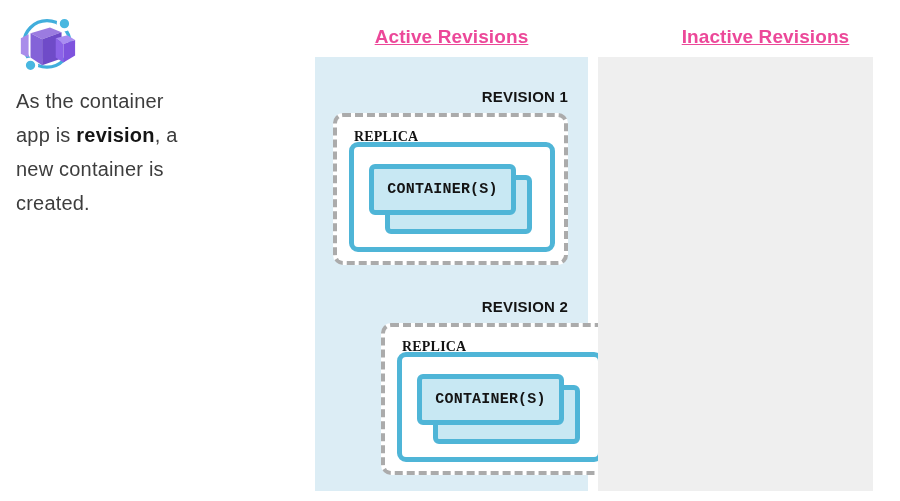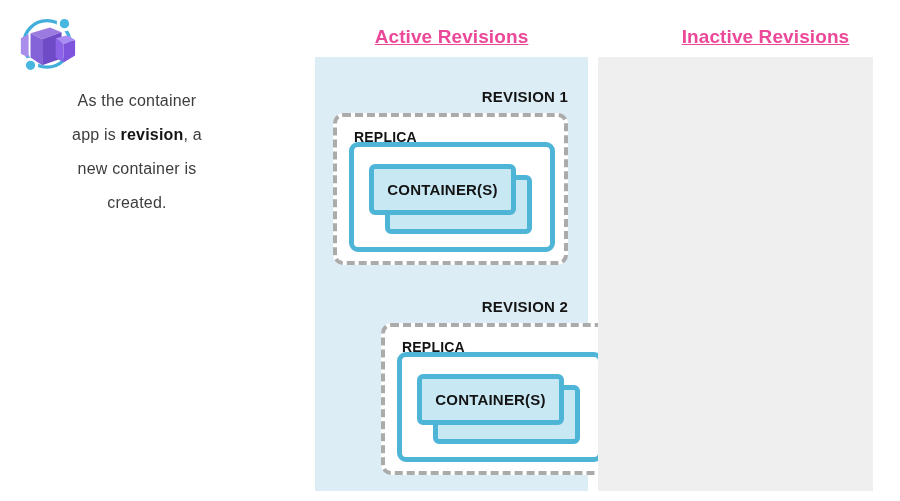--- a/index.html
+++ b/index.html
@@ -22,22 +22,22 @@
     width: 62px;
     height: 62px;
   }
 
   
   .intro {
     position: absolute;
     left: 16px;
     top: 84px;
     width: 242px;
-    text-align: center;
-    font-size: 16px;
+    text-align: left;
+    font-size: 20px;
     line-height: 34px;
     color: #3d3d3d;
     letter-spacing: 0.2px;
   }
   .intro .b { font-weight: bold; color: #151515; }
 
   
   .col-header {
     position: absolute;
     top: 26px;
@@ -78,36 +78,38 @@
     border-radius: 10px;
   }
   .replica-label {
     position: absolute;
     left: 17px;
     top: 12px;
     font-size: 14px;
     font-weight: bold;
     color: #141414;
     letter-spacing: 0.2px;
+    font-family: Liberation Serif, serif;
   }
   .replica-box {
     position: absolute;
     left: 12px;
     top: 25px;
     width: 206px;
     height: 110px;
     background: #ffffff;
     border: 5px solid #4fb5d7;
     border-radius: 9px;
   }
   .cont {
     position: absolute;
     background: #c8e8f3;
     border: 5px solid #4fb5d7;
     border-radius: 6px;
+    font-family: Liberation Mono, monospace;
   }
   .cont.back  { left: 31px; top: 28px; width: 147px; height: 59px; }
   .cont.front {
     left: 15px; top: 17px; width: 147px; height: 51px;
     display: flex; align-items: center; justify-content: center;
   }
   .cont-label {
     font-size: 15px;
     font-weight: bold;
     color: #141414;

